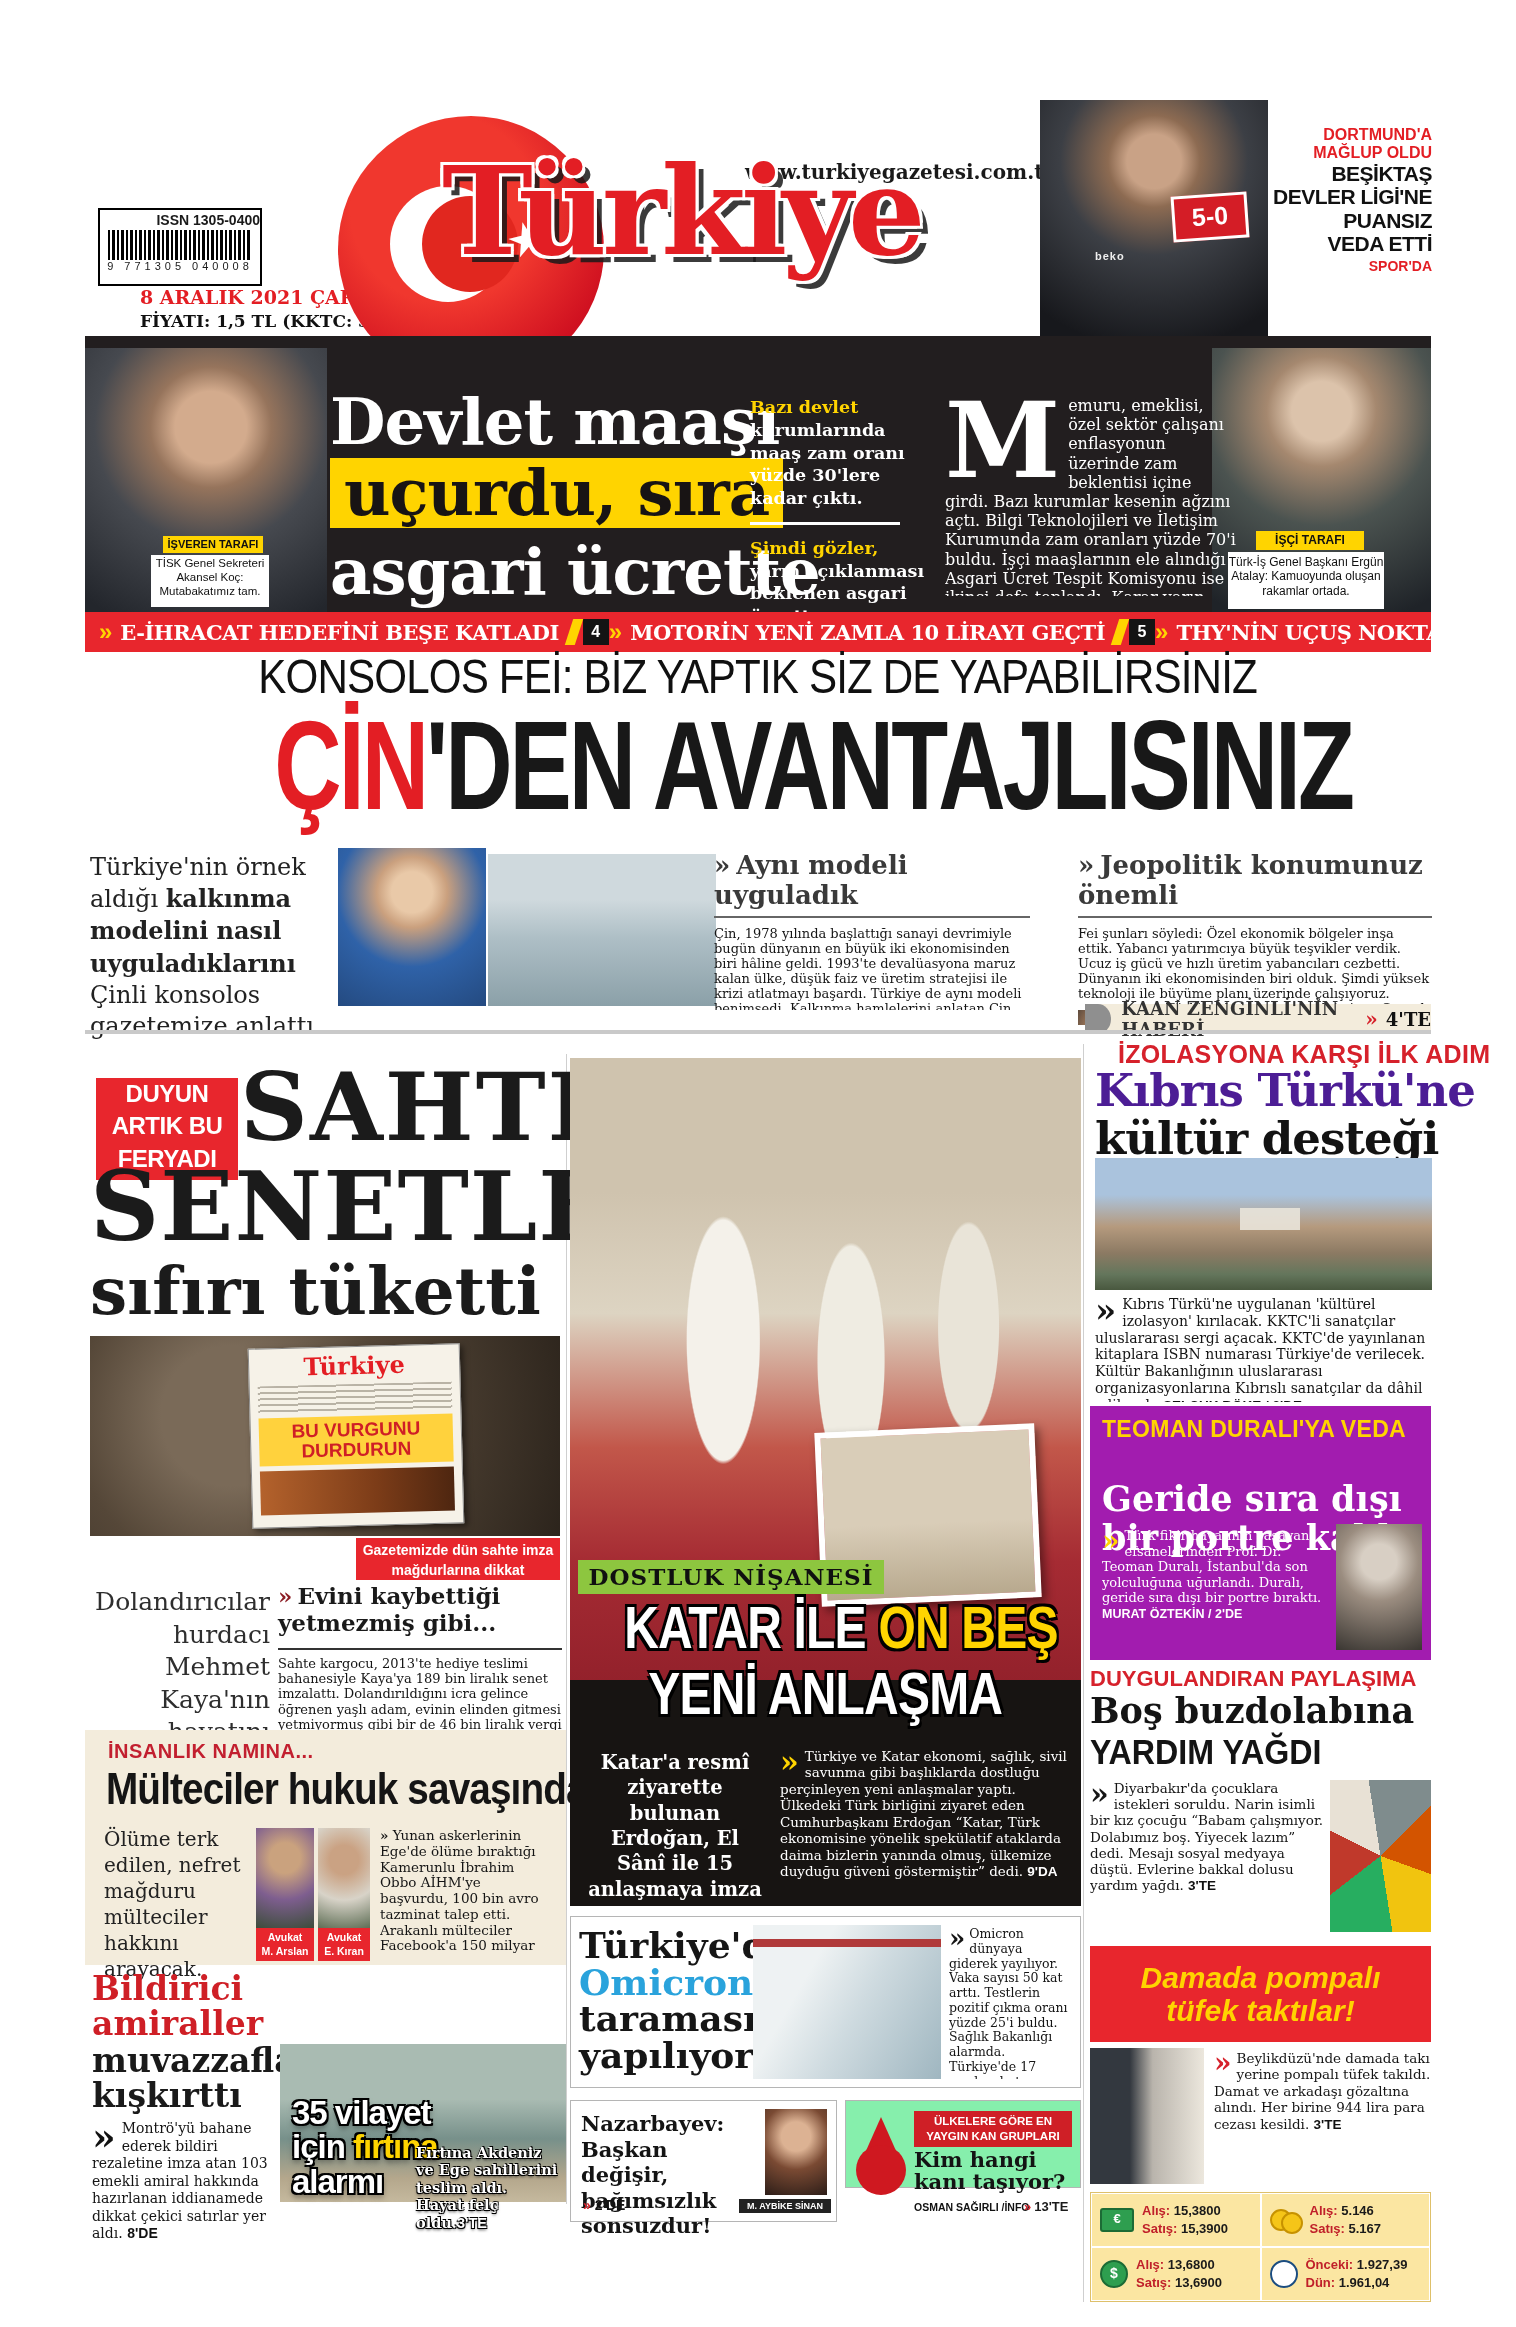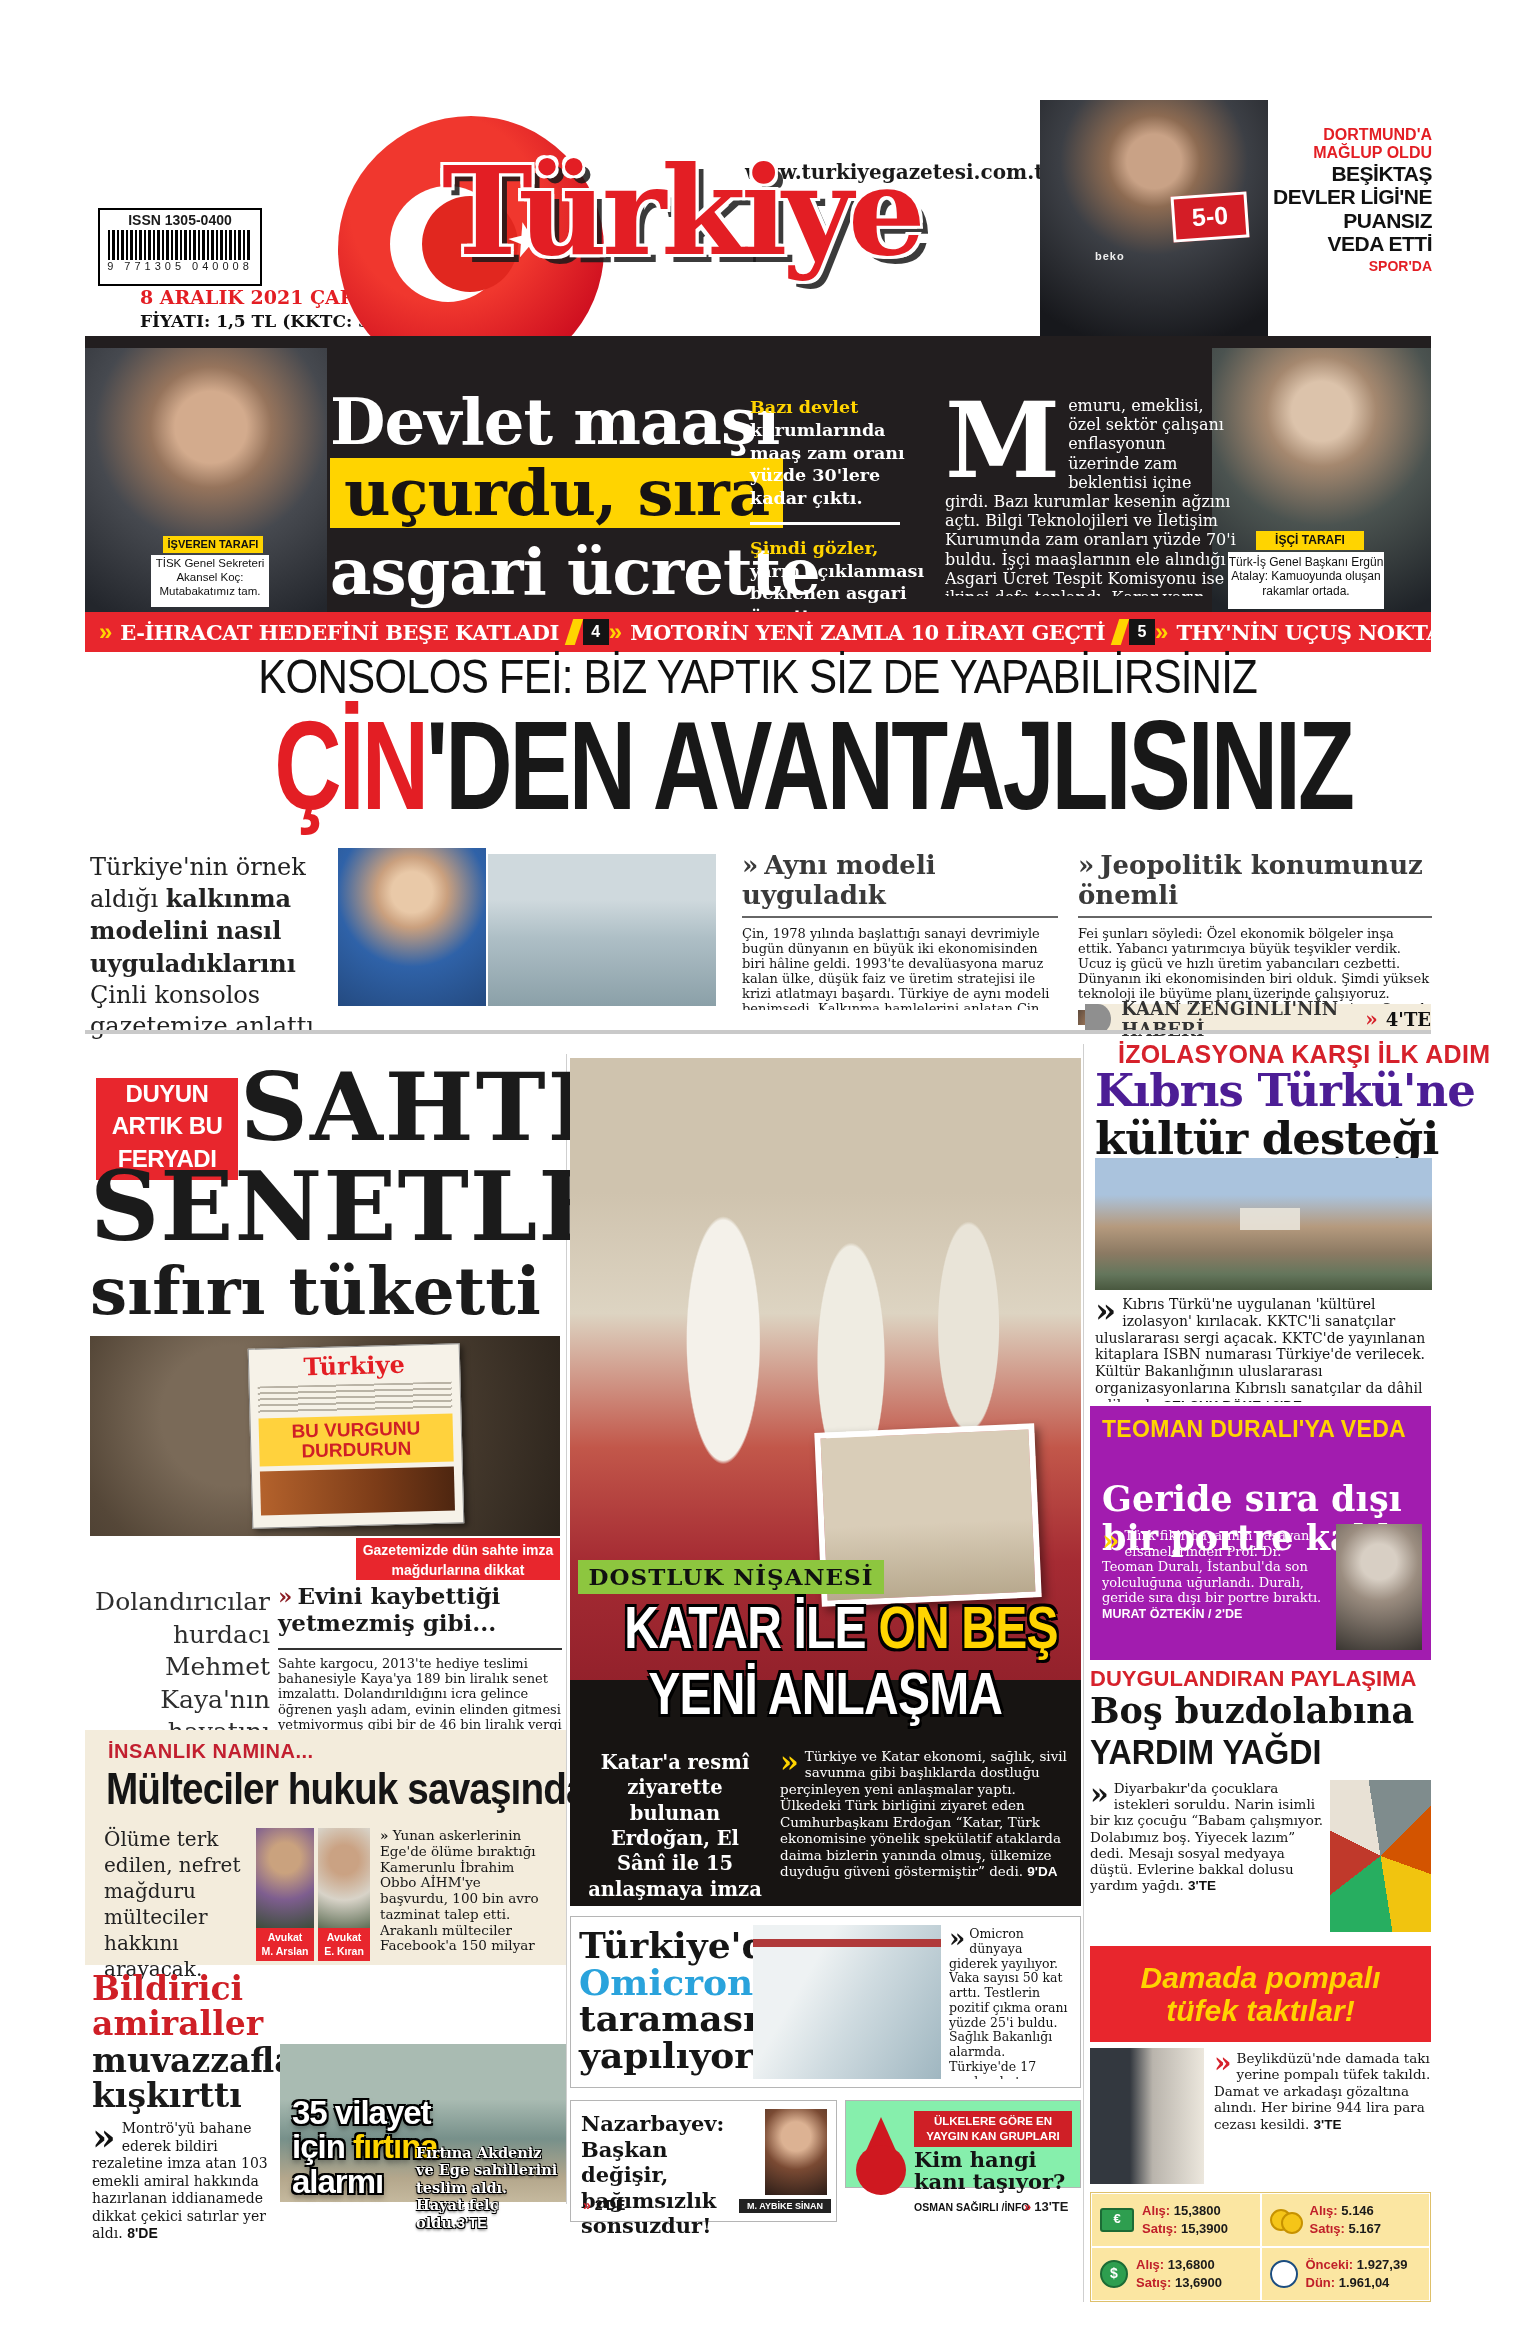--- a/index.html
+++ b/index.html
@@ -4,21 +4,21 @@
 <style>
   html,body{margin:0;padding:0;background:#8a8a8a;}
   .page{position:relative;width:1516px;height:2327px;background:#ffffff;overflow:hidden;
         font-family:"Liberation Sans",sans-serif;color:#1a1a1a;}
   .abs{position:absolute;}
   .b{font-weight:bold;}
   .cv{font-weight:bold;font-style:normal;}
 
   
   .issn-box{left:98px;top:208px;width:160px;height:74px;border:2px solid #000;background:#fff;text-align:center;}
-  .issn-t{font-size:14px;font-weight:bold;margin-top:2px;}
+  .issn-t{font-size:14px;font-weight:bold;margin-top:2px;text-align:right;}
   .barcode{height:30px;margin:2px 8px 0 8px;background:repeating-linear-gradient(90deg,#000 0 2px,#fff 2px 4px,#000 4px 7px,#fff 7px 9px);}
   .issn-d{font-size:11px;letter-spacing:4px;}
   .mh-date{left:140px;top:286px;font-size:19px;color:#e31e24;font-weight:bold;font-family:"DejaVu Serif",serif;}
   .mh-price{left:140px;top:311px;font-size:17px;font-weight:bold;font-family:"DejaVu Serif",serif;color:#111;}
   .website{left:745px;top:160px;width:260px;text-align:center;font-size:20px;font-weight:bold;font-family:"DejaVu Serif",serif;}
   .logo-circle{left:338px;top:116px;width:266px;height:266px;border-radius:50%;
      background:radial-gradient(circle at 40% 35%,#f0372e 0 40%,#cf1020 75%,#b00d1b 100%);}
   .cres-w{left:52px;top:70px;width:116px;height:116px;border-radius:50%;background:#fff;}
   .cres-r{left:84px;top:80px;width:96px;height:96px;border-radius:50%;background:#e1271f;}
   .flag-star{left:168px;top:96px;font-size:46px;color:#fff;transform:rotate(-14deg);}
@@ -78,21 +78,21 @@
   .cin-red{color:#e31e24;}
   .cin-blk{color:#181818;}
   .cn-intro{left:90px;top:852px;width:250px;font-family:"DejaVu Serif",serif;font-size:24px;line-height:1.3;color:#222;}
   .cn-ph1{left:338px;top:848px;width:148px;height:158px;
       background:radial-gradient(circle at 50% 28%,#e9c9a8 0 15%,#caa07e 26%,#2f62a8 55%,#244a80 100%);}
   .cn-ph2{left:488px;top:854px;width:228px;height:152px;
       background:linear-gradient(180deg,#cfd9dd 0 30%,#aebfc6 55%,#8ba0a8 100%);}
   .col-head{font-family:"DejaVu Serif",serif;font-weight:bold;font-size:26px;color:#3a3a3a;
       border-bottom:2px solid #666;padding-bottom:6px;margin-bottom:8px;}
   .col-head .cv{color:#3a3a3a;margin-right:6px;}
-  .cn-col1{left:742px;top:850px;width:316px;height:160px;overflow:hidden;}
+  .cn-col1{left:714px;top:850px;width:316px;height:160px;overflow:hidden;}
   .cn-col2{left:1078px;top:850px;width:354px;height:175px;overflow:hidden;}
   .cn-body{font-family:"DejaVu Serif",serif;font-size:13px;line-height:1.16;color:#151515;}
   .fei-wrap{float:left;width:96px;height:160px;shape-outside:inset(84px 8px 0 0);}
   .fei-img{margin-top:84px;width:88px;height:76px;
       background:radial-gradient(circle at 50% 35%,#e3b995 0 28%,#b98a66 45%,#2e2a28 95%);}
   .kaan-bar{left:1085px;top:1004px;width:346px;height:30px;background:#f3ecdc;display:flex;align-items:center;
       font-family:"DejaVu Serif",serif;font-weight:bold;font-size:18px;color:#333;}
   .kaan-curve{width:34px;height:30px;background:#8f8f8f;border-radius:0 100% 100% 0/0 100% 100% 0;margin-right:10px;}
   .kaan-bar .cv{color:#d6212b;margin:0 8px;font-size:20px;}
   .kaan-page{color:#111;}

